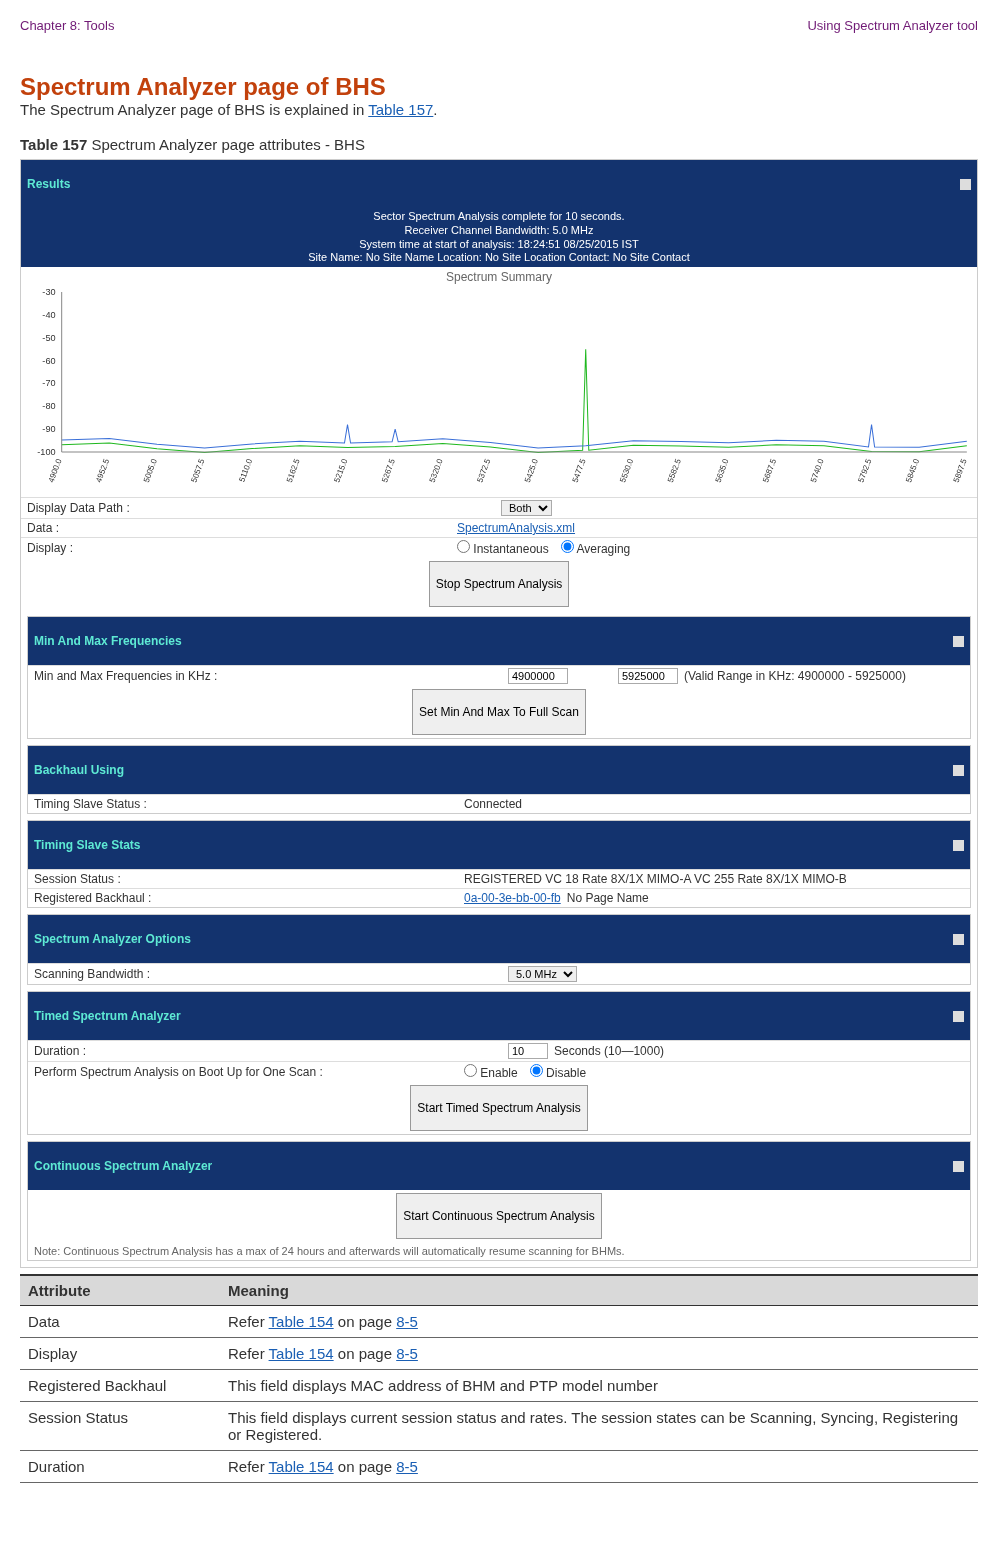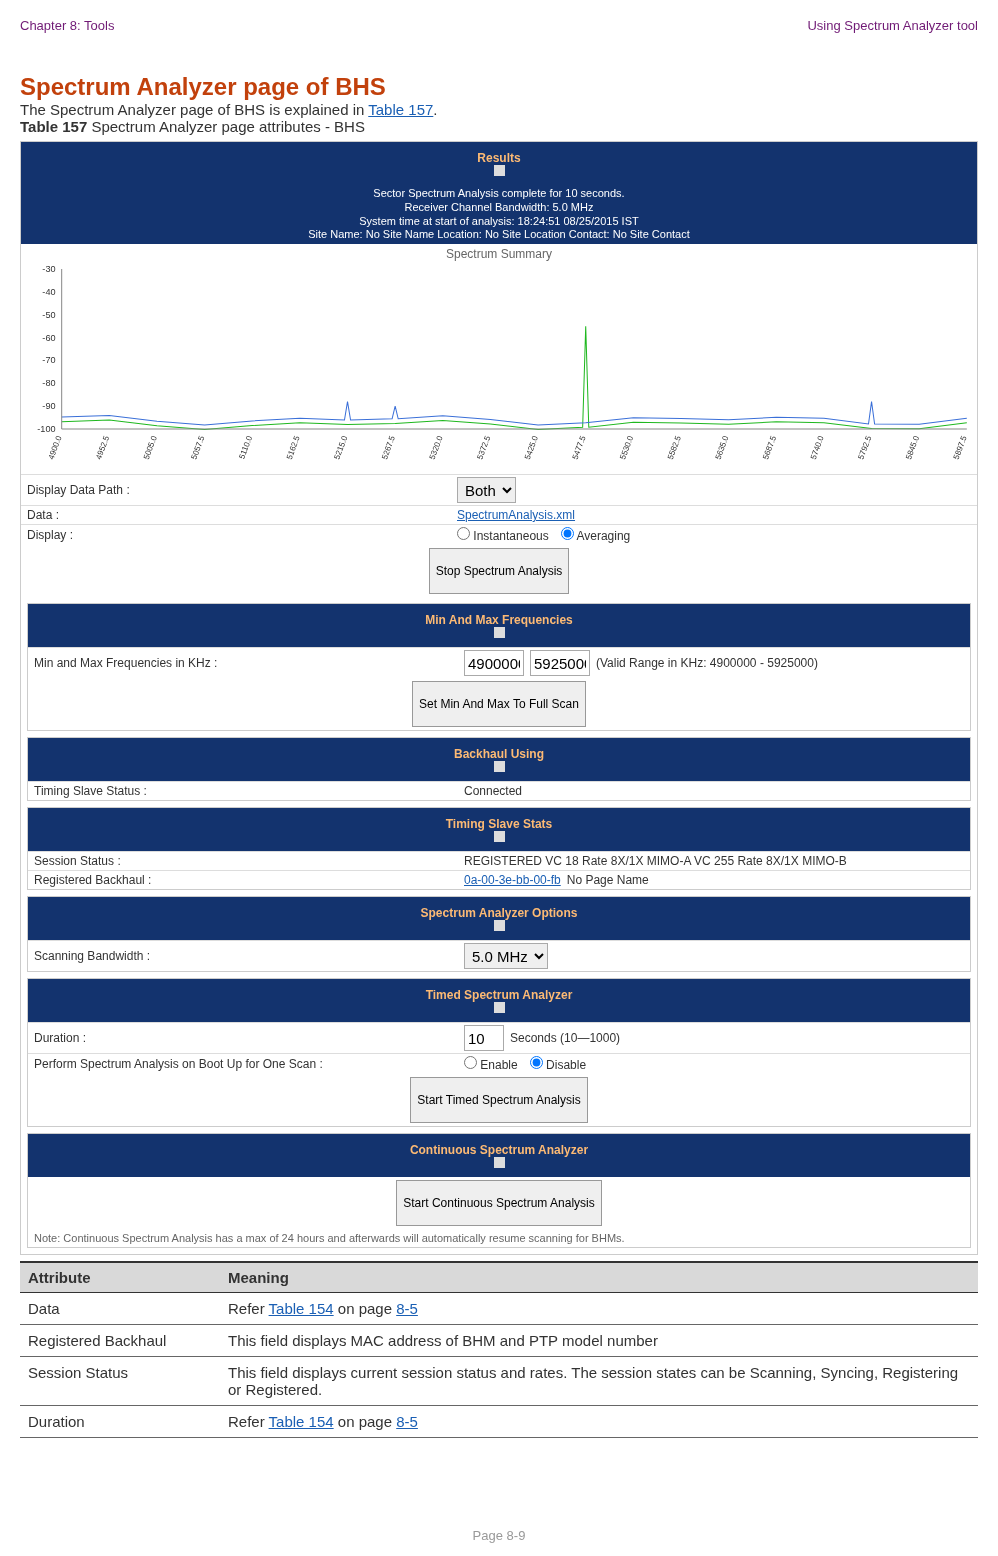--- a/index.html
+++ b/index.html
@@ -1,34 +1,34 @@
 <!DOCTYPE html>
 <html><head>
 <meta charset="utf-8">
 <style>
   * { box-sizing: border-box; margin: 0; padding: 0; }
   body { font-family: Arial, Helvetica, sans-serif; font-size: 13px; color: #333; width: 998px; background: #fff; }
   .page { padding: 18px 20px 30px 20px; }
   .header-row { display: flex; justify-content: space-between; color: #701a75; font-size: 13px; margin-bottom: 40px; }
   h1 { font-size: 24px; font-weight: bold; color: #c2410c; margin-bottom: 0; }
-  .intro { font-size: 15px; }
+  .intro { font-size: 15px; margin-bottom: 18px; }
   .blue-link { color: #1a5fb4; }
   .table-caption { font-size: 15px; margin-bottom: 6px; }
   .table-caption b { font-weight: bold; }
   .figure { border: 1px solid #ccc; margin-bottom: 6px; }
-  .panel-bar { background: #13336e; color: #fdba74; font-weight: bold; font-size: 12px; padding: 9px 6px; display: flex; justify-content: space-between; align-items: center; flex-direction: column; }
+  .panel-bar { background: #13336e; color: #5eead4; font-weight: bold; font-size: 12px; padding: 17px 6px; display: flex; justify-content: space-between; align-items: center; }
   .panel-bar .minmax { width: 11px; height: 11px; background: #ddd; display: inline-block; }
   .dark-strip { background: #13336e; color: #fff; text-align: center; font-size: 11px; padding: 2px 0; line-height: 1.25; }
   .chart-title { text-align: center; font-size: 12px; color: #666; padding: 3px 0; }
   .chart-zone { height: 210px; position: relative; background: #fff; }
   .chart-zone svg { width: 100%; height: 100%; }
   .form-row { display: flex; align-items: center; font-size: 12px; padding: 2px 6px; border-top: 1px solid #ddd; }
   .form-row .label { flex: 0 0 430px; }
   .form-row .val { flex: 1; display: flex; align-items: center; gap: 6px; flex-wrap: wrap; }
-  .thin-input { border: 1px solid #aaa; font-size: 15px; padding: 0 3px; height: 26px; }
+  .thin-input { border: 1px solid #aaa; font-size: 11px; padding: 0 3px; height: 16px; margin-left: 44px; }
   .tiny-btn { font-size: 12px; border: 1px solid #999; background: #efefef; padding: 15px 6px; display: inline-block; }
   .subpanel { border: 1px solid #ccc; margin: 6px; }
   .note-row { font-size: 11px; color: #666; padding: 3px 6px; }
   .radio-span label { font-size: 12px; }
   .center-btn { text-align: center; padding: 3px 0; }
 
   
   .attr-table { width: 100%; border-collapse: collapse; font-size: 15px; }
   .attr-table th { background: #d9d9d9; text-align: left; padding: 6px 8px; border-top: 2px solid #333; border-bottom: 1px solid #333; }
   .attr-table td { padding: 7px 8px; border-bottom: 1px solid #666; vertical-align: top; }
@@ -218,20 +218,24 @@
       <th class="attr-col1">Attribute</th>
       <th>Meaning</th>
     </tr>
       </thead>
     <tbody id="attr-body">
         <tr>
           <td class="attr-col1">Data</td>
           <td><span>Refer </span><a href="#" class="blue-link">Table 154</a><span> on page </span><a href="#" class="blue-link">8-5</a></td>
         </tr>
         <tr>
+          <td class="attr-col1">Display</td>
+          <td><span>Refer </span><a href="#" class="blue-link">Table 154</a><span> on page </span><a href="#" class="blue-link">8-5</a></td>
+        </tr>
+        <tr>
           <td class="attr-col1">Registered Backhaul</td>
           <td>This field displays MAC address of BHM and PTP model number</td>
         </tr>
         <tr>
           <td class="attr-col1">Session Status</td>
           <td>This field displays current session status and rates. The session states can be Scanning, Syncing, Registering or Registered.</td>
         </tr>
         <tr>
           <td class="attr-col1">Duration</td>
           <td><span>Refer </span><a href="#" class="blue-link">Table 154</a><span> on page </span><a href="#" class="blue-link">8-5</a></td>

